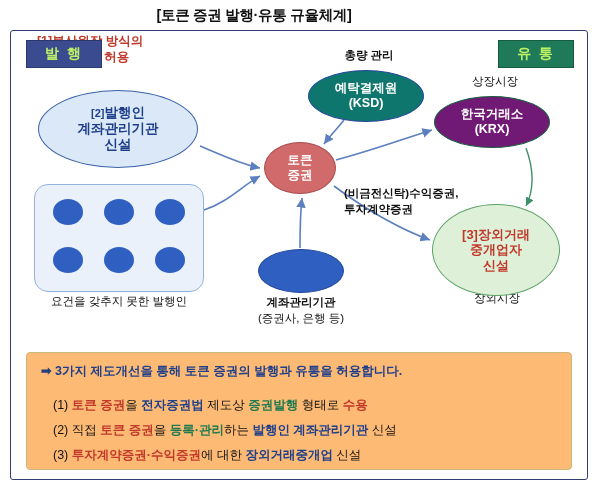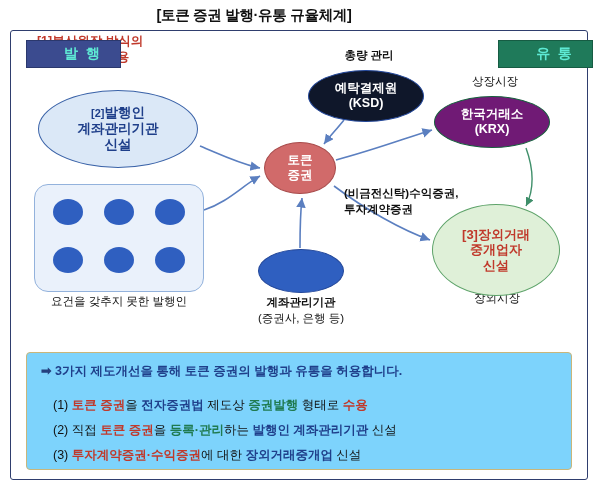--- a/index.html
+++ b/index.html
@@ -21,45 +21,44 @@
     border:1.6px solid #2f3e6e;border-radius:3px;
     background:#ffffff;
     box-sizing:border-box;
   }
   .diagram{
     position:absolute;left:14px;top:34px;width:570px;height:300px;
   }
   
   .hdr{
     position:absolute;
-    background:#3b4b8f;color:#5eead4;
+    background:#3b4b8f;color:#bef264;
     font-size:14px;font-weight:bold;
     border:1px solid #2b386d;
     display:flex;align-items:center;justify-content:center;
     letter-spacing:2px;
-    padding-left:19px;
   }
   #hdr-issue{left:12px;top:6px;width:74px;height:26px;}
   #hdr-dist{left:484px;top:6px;width:74px;height:26px;background:#1f7a5a;border-color:#165c43;font-family:Liberation Serif, serif;}
   
   .ell{
     position:absolute;border-radius:50%;
     display:flex;align-items:center;justify-content:center;
     text-align:center;line-height:1.2;
     box-sizing:border-box;
   }
   #n-issuer{
     left:24px;top:56px;width:160px;height:78px;
     background:#dbe8f7;border:1.4px solid #3b63a8;
     color:#1f3f8a;font-size:13.5px;font-weight:bold;
   }
   #n-issuer .small{font-size:11px;font-weight:bold;}
   #n-ksd{
     left:294px;top:36px;width:116px;height:52px;
-    background:#0f172a;border:1px solid #24489a;
+    background:#0f766e;border:1px solid #24489a;
     color:#fff;font-size:12.5px;font-weight:bold;
   }
   #n-krx{
     left:420px;top:62px;width:116px;height:52px;
     background:#701a75;border:1px solid #17603e;
     color:#fff;font-size:12.5px;font-weight:bold;
   }
   #n-token{
     left:250px;top:108px;width:72px;height:52px;
     background:#d16a6a;border:1px solid #a84b4b;
@@ -92,21 +91,21 @@
   #lbl-acct-cap{left:228px;top:261px;width:118px;text-align:center;font-weight:bold;}
   #lbl-acct-sub{left:222px;top:277px;width:130px;text-align:center;}
   #lbl-otc-mkt{left:426px;top:257px;width:114px;text-align:center;}
   #lbl-dist-note{left:330px;top:152px;width:190px;font-size:11.5px;line-height:1.35;}
   #lbl-dist-note .b{font-weight:bold;margin-top:11px;}
   #lbl-ledger{left:206px;top:168px;width:152px;text-align:center;
       font-size:12.5px;font-weight:bold;color:#c0392b;line-height:1.25;}
   
   .panel{
     position:absolute;left:26px;top:352px;width:546px;height:118px;
-    background:#7dd3fc;border:1.4px solid #c9b67a;border-radius:4px;
+    background:#fdba74;border:1.4px solid #c9b67a;border-radius:4px;
     box-sizing:border-box;
   }
   .panel .lead{
     position:absolute;left:14px;top:10px;font-size:12.5px;font-weight:bold;color:#111;
   }
   .panel .lead .arrow{color:#24407e;font-weight:bold;}
   .panel .lead .em{color:#1f3f8a;}
   .panel .item{
     position:absolute;left:26px;font-size:12.5px;color:#111;
   }

